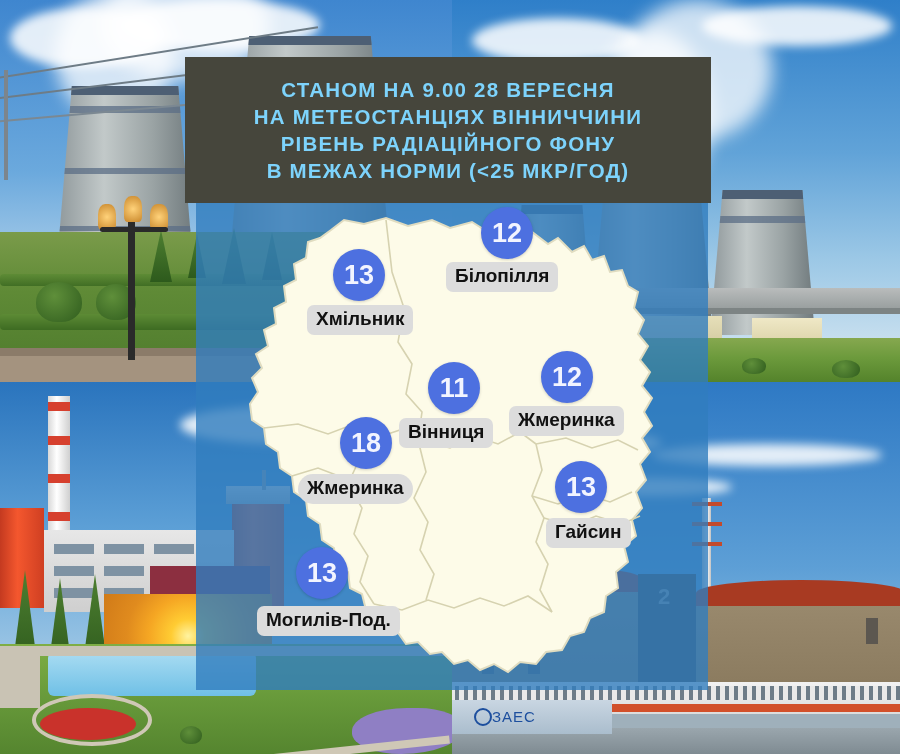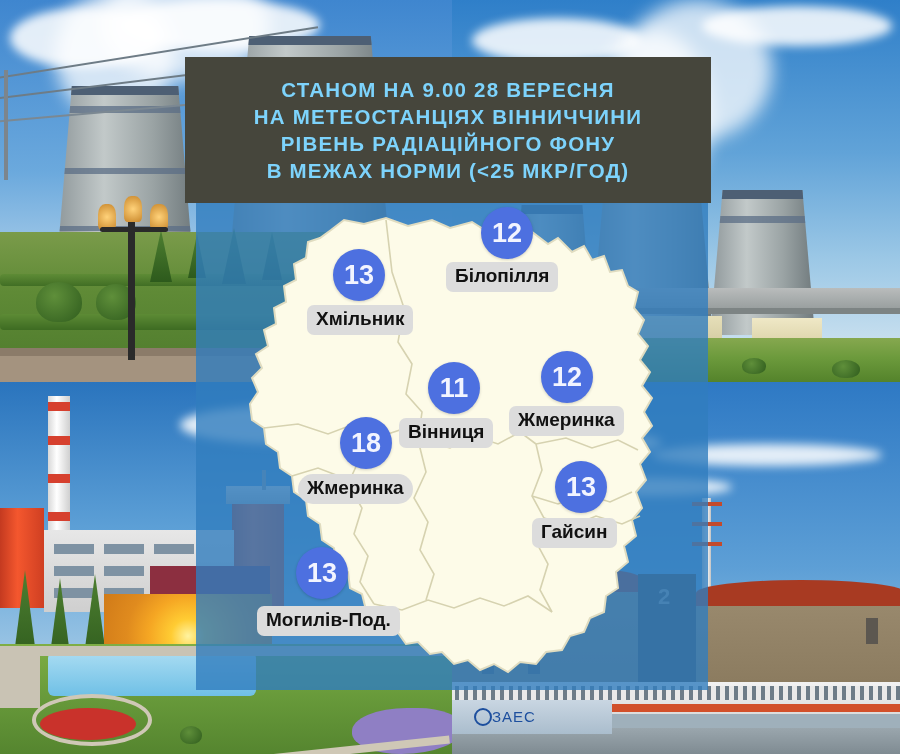--- a/index.html
+++ b/index.html
@@ -315,20 +315,20 @@
   <div class="citylabel" style="left:509px;top:406px;">Жмеринка</div>
 
   <div class="marker" style="left:340px;top:417px;">
     <span>18</span>
   </div>
   <div class="citylabel" style="left:298px;top:474px;border-radius:15px;">Жмеринка</div>
 
   <div class="marker" style="left:555px;top:461px;">
     <span>13</span>
   </div>
-  <div class="citylabel" style="left:532px;top:518px;">Гайсин</div>
+  <div class="citylabel" style="left:546px;top:518px;">Гайсин</div>
 
   <div class="marker" style="left:296px;top:547px;">
     <span>13</span>
   </div>
   <div class="citylabel" style="left:257px;top:606px;">Могилів-Под.</div>
 
 </div>
 
 </body></html>

